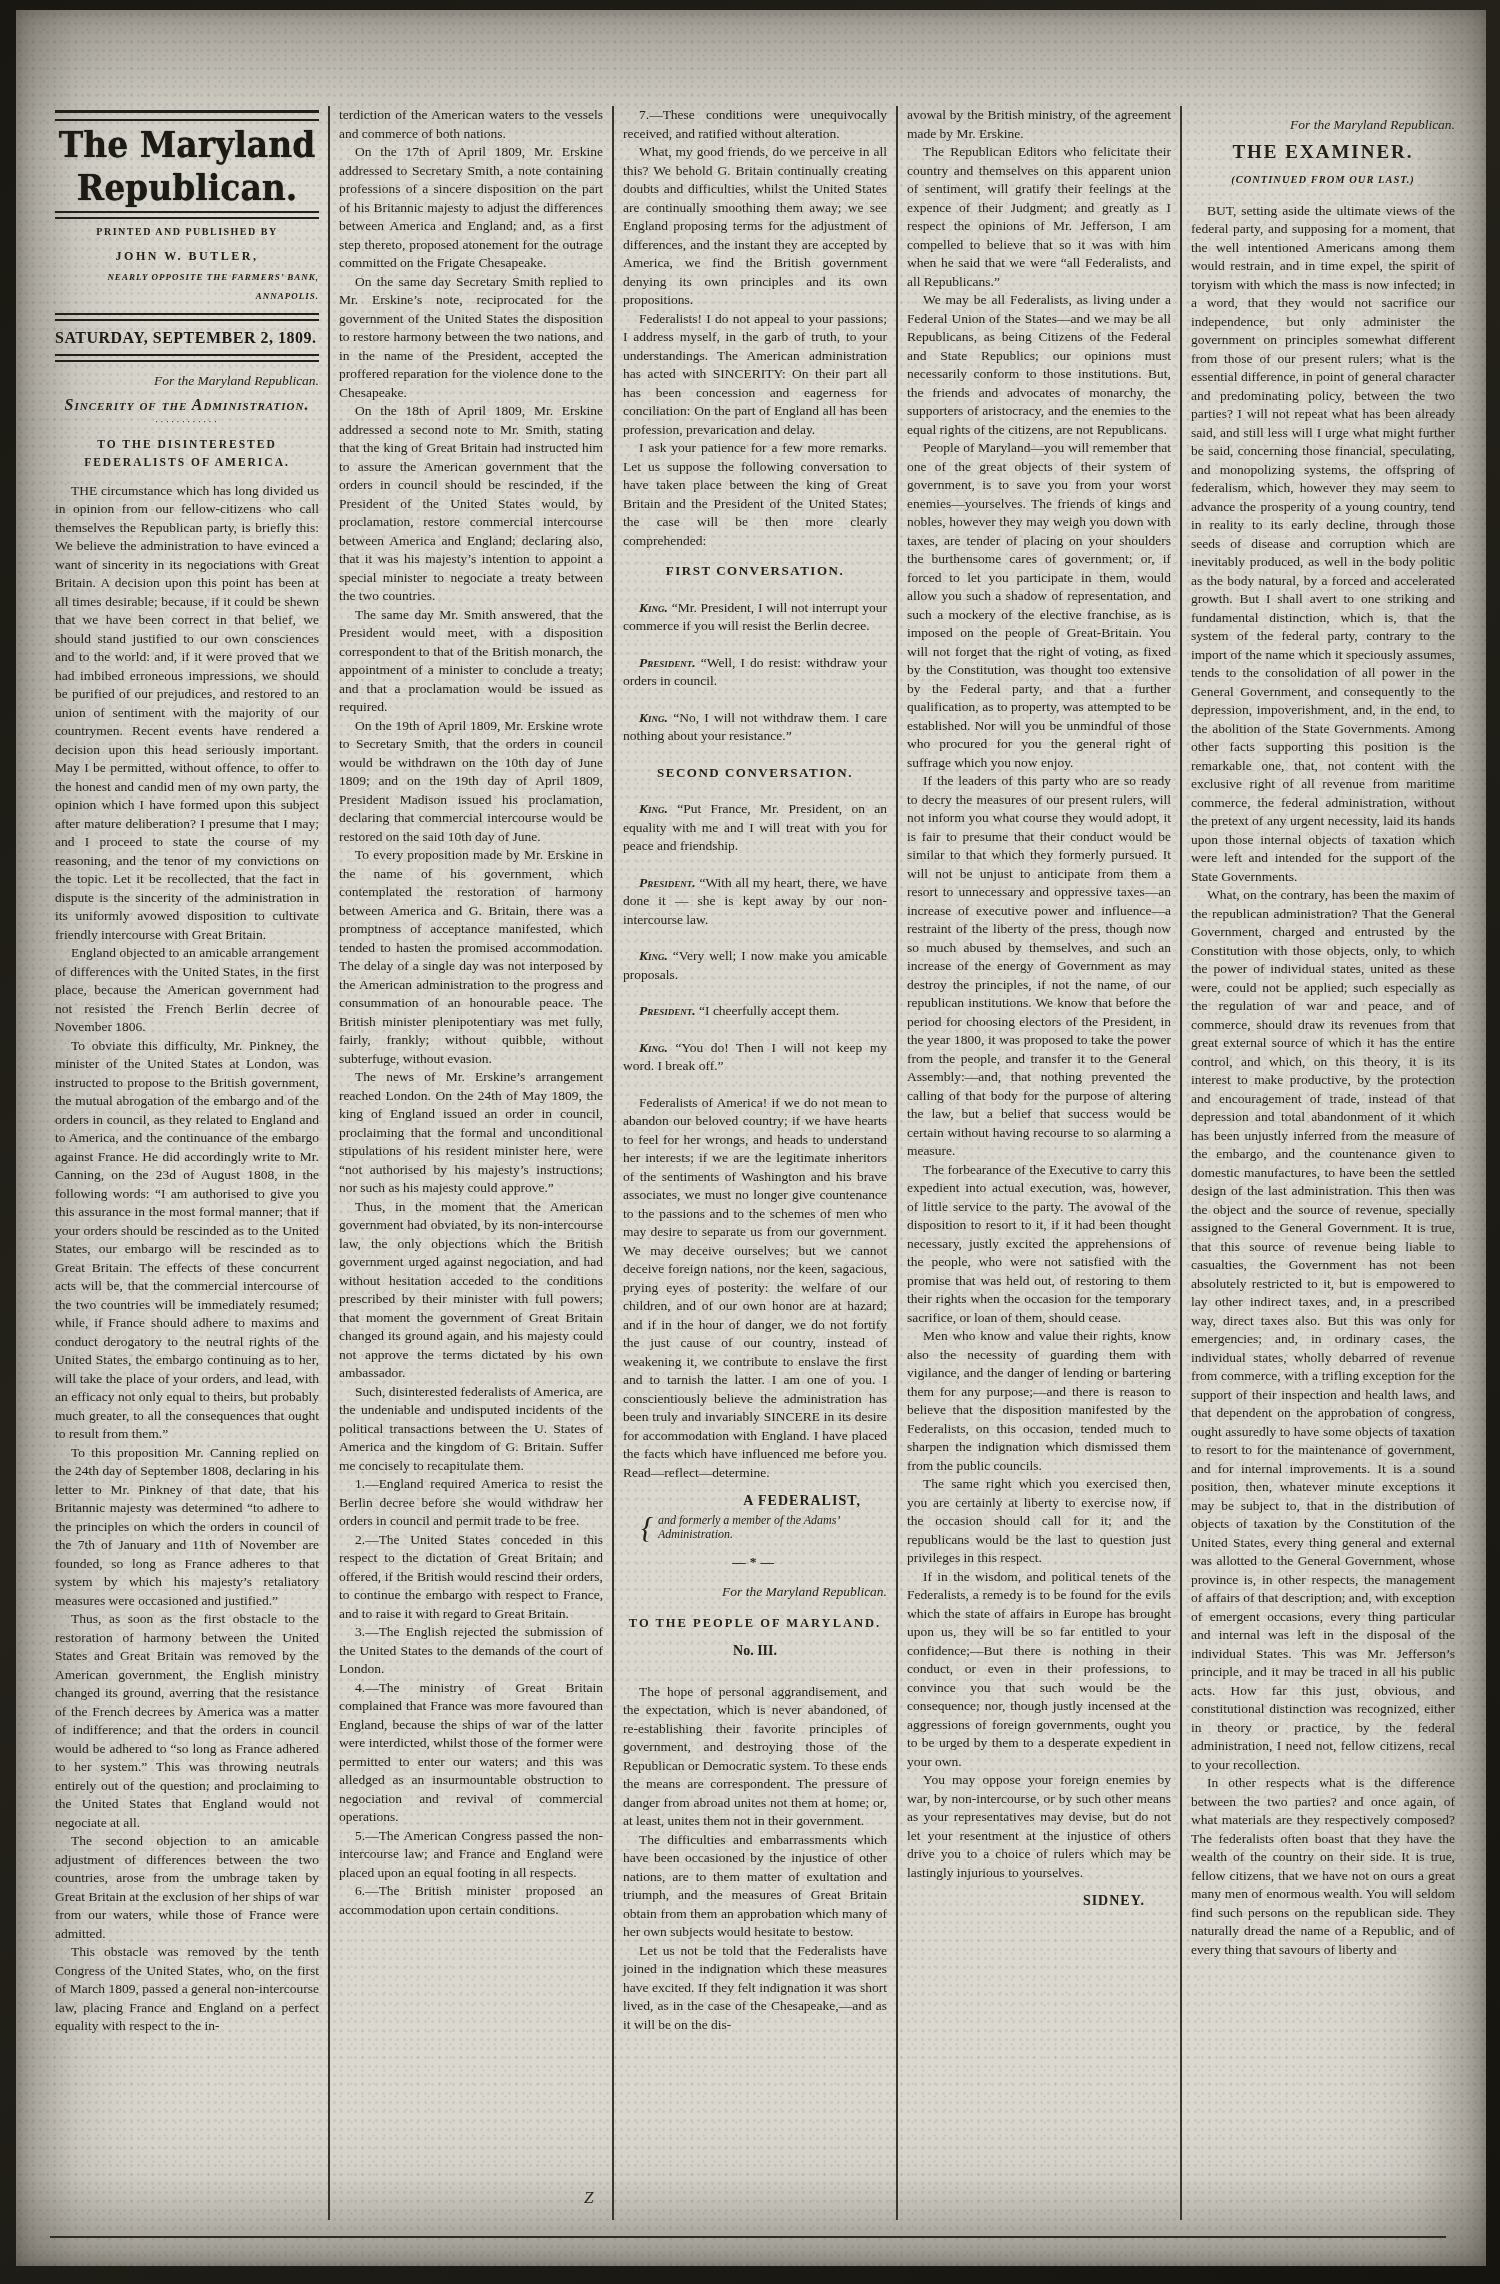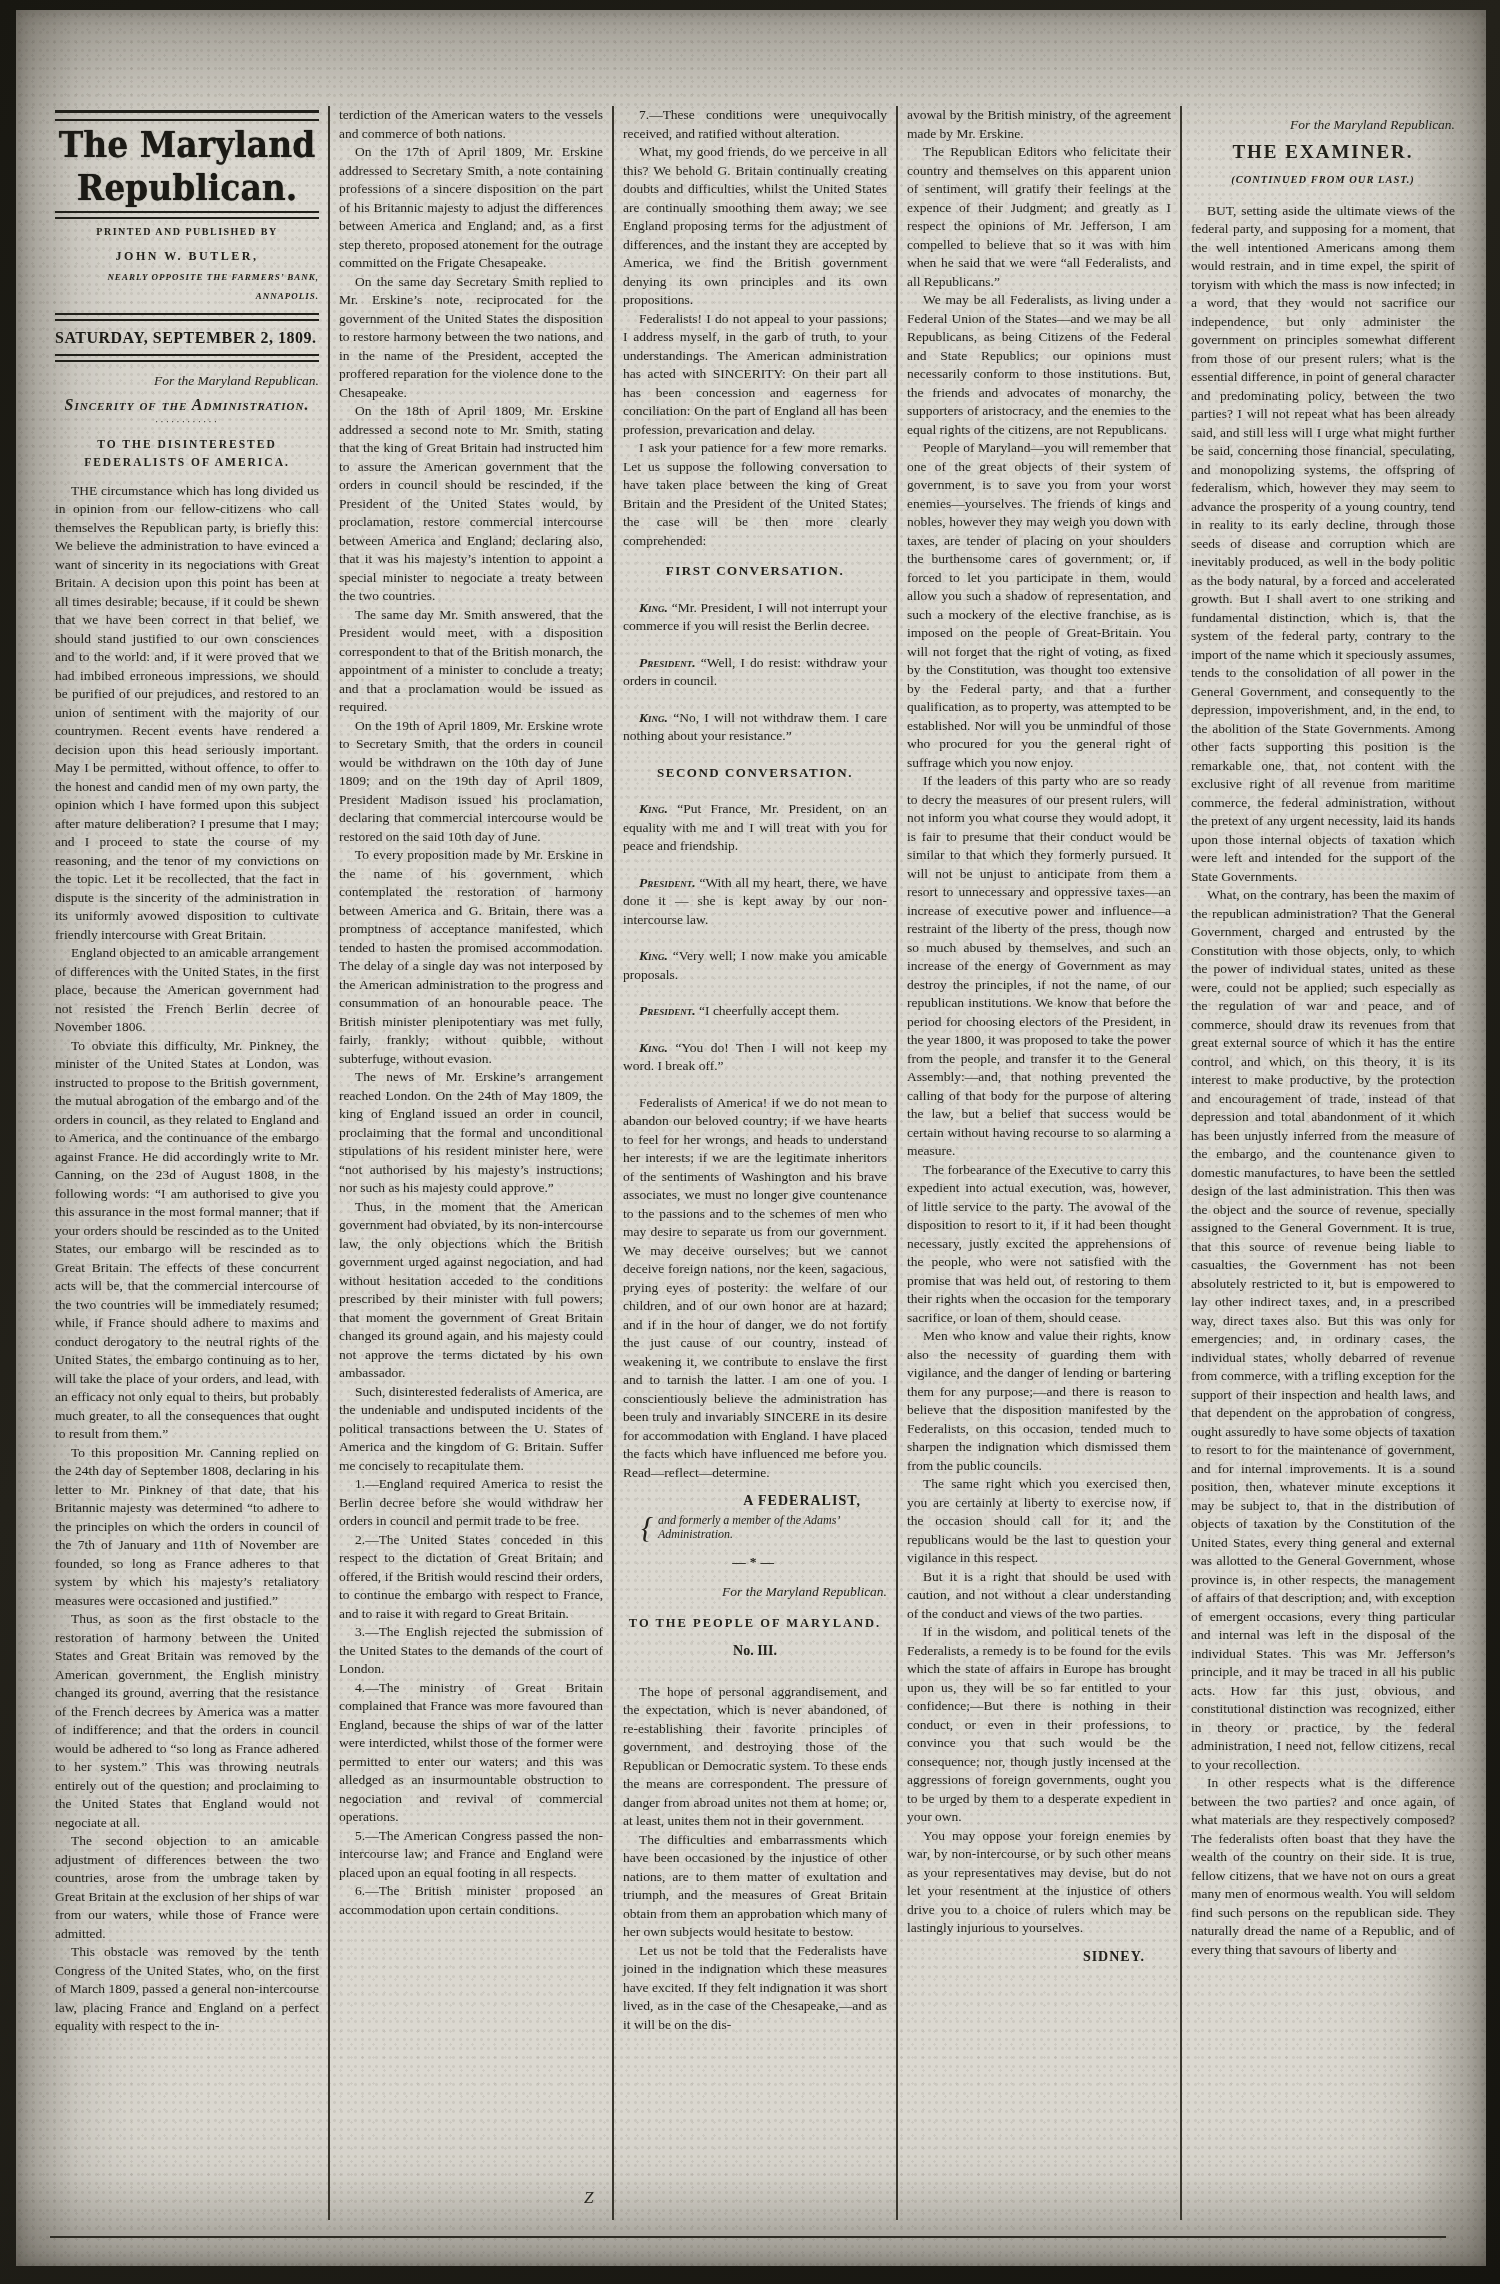--- a/index.html
+++ b/index.html
@@ -143,22 +143,21 @@
 
       <div class="col">
         <div class="col-content">
             <div class="para cont">avowal by the British ministry, of the agreement made by Mr. Erskine.</div>
             <div class="para">The Republican Editors who felicitate their country and themselves on this apparent union of sentiment, will gratify their feelings at the expence of their Judgment; and greatly as I respect the opinions of Mr. Jefferson, I am compelled to believe that so it was with him when he said that we were “all Federalists, and all Republicans.”</div>
             <div class="para">We may be all Federalists, as living under a Federal Union of the States—and we may be all Republicans, as being Citizens of the Federal and State Republics; our opinions must necessarily conform to those institutions. But, the friends and advocates of monarchy, the supporters of aristocracy, and the enemies to the equal rights of the citizens, are not Republicans.</div>
             <div class="para">People of Maryland—you will remember that one of the great objects of their system of government, is to save you from your worst enemies—yourselves. The friends of kings and nobles, however they may weigh you down with taxes, are tender of placing on your shoulders the burthensome cares of government; or, if forced to let you participate in them, would allow you such a shadow of representation, and such a mockery of the elective franchise, as is imposed on the people of Great-Britain. You will not forget that the right of voting, as fixed by the Constitution, was thought too extensive by the Federal party, and that a further qualification, as to property, was attempted to be established. Nor will you be unmindful of those who procured for you the general right of suffrage which you now enjoy.</div>
             <div class="para">If the leaders of this party who are so ready to decry the measures of our present rulers, will not inform you what course they would adopt, it is fair to presume that their conduct would be similar to that which they formerly pursued. It will not be unjust to anticipate from them a resort to unnecessary and oppressive taxes—an increase of executive power and influence—a restraint of the liberty of the press, though now so much abused by themselves, and such an increase of the energy of Government as may destroy the principles, if not the name, of our republican institutions. We know that before the period for choosing electors of the President, in the year 1800, it was proposed to take the power from the people, and transfer it to the General Assembly:—and, that nothing prevented the calling of that body for the purpose of altering the law, but a belief that success would be certain without having recourse to so alarming a measure.</div>
             <div class="para">The forbearance of the Executive to carry this expedient into actual execution, was, however, of little service to the party. The avowal of the disposition to resort to it, if it had been thought necessary, justly excited the apprehensions of the people, who were not satisfied with the promise that was held out, of restoring to them their rights when the occasion for the temporary sacrifice, or loan of them, should cease.</div>
             <div class="para">Men who know and value their rights, know also the necessity of guarding them with vigilance, and the danger of lending or bartering them for any purpose;—and there is reason to believe that the disposition manifested by the Federalists, on this occasion, tended much to sharpen the indignation which dismissed them from the public councils.</div>
-            <div class="para">The same right which you exercised then, you are certainly at liberty to exercise now, if the occasion should call for it; and the republicans would be the last to question your vigilance in this respect.</div>
-            <div class="para">But it is a right that should be used with caution, and not without a clear understanding of the conduct and views of the two parties.</div>
+            <div class="para">The same right which you exercised then, you are certainly at liberty to exercise now, if the occasion should call for it; and the republicans would be the last to question just privileges in this respect.</div>
             <div class="para">If in the wisdom, and political tenets of the Federalists, a remedy is to be found for the evils which the state of affairs in Europe has brought upon us, they will be so far entitled to your confidence;—But there is nothing in their conduct, or even in their professions, to convince you that such would be the consequence; nor, though justly incensed at the aggressions of foreign governments, ought you to be urged by them to a desperate expedient in your own.</div>
             <div class="para">You may oppose your foreign enemies by war, by non-intercourse, or by such other means as your representatives may devise, but do not let your resentment at the injustice of others drive you to a choice of rulers which may be lastingly injurious to yourselves.</div>
             <div class="signature">SIDNEY.</div>
           </div>
       </div>
 
       <div class="col">
         <div class="col-content">
             <div class="attribution">For the Maryland Republican.</div>
             <div class="article-title big">THE EXAMINER.</div>

